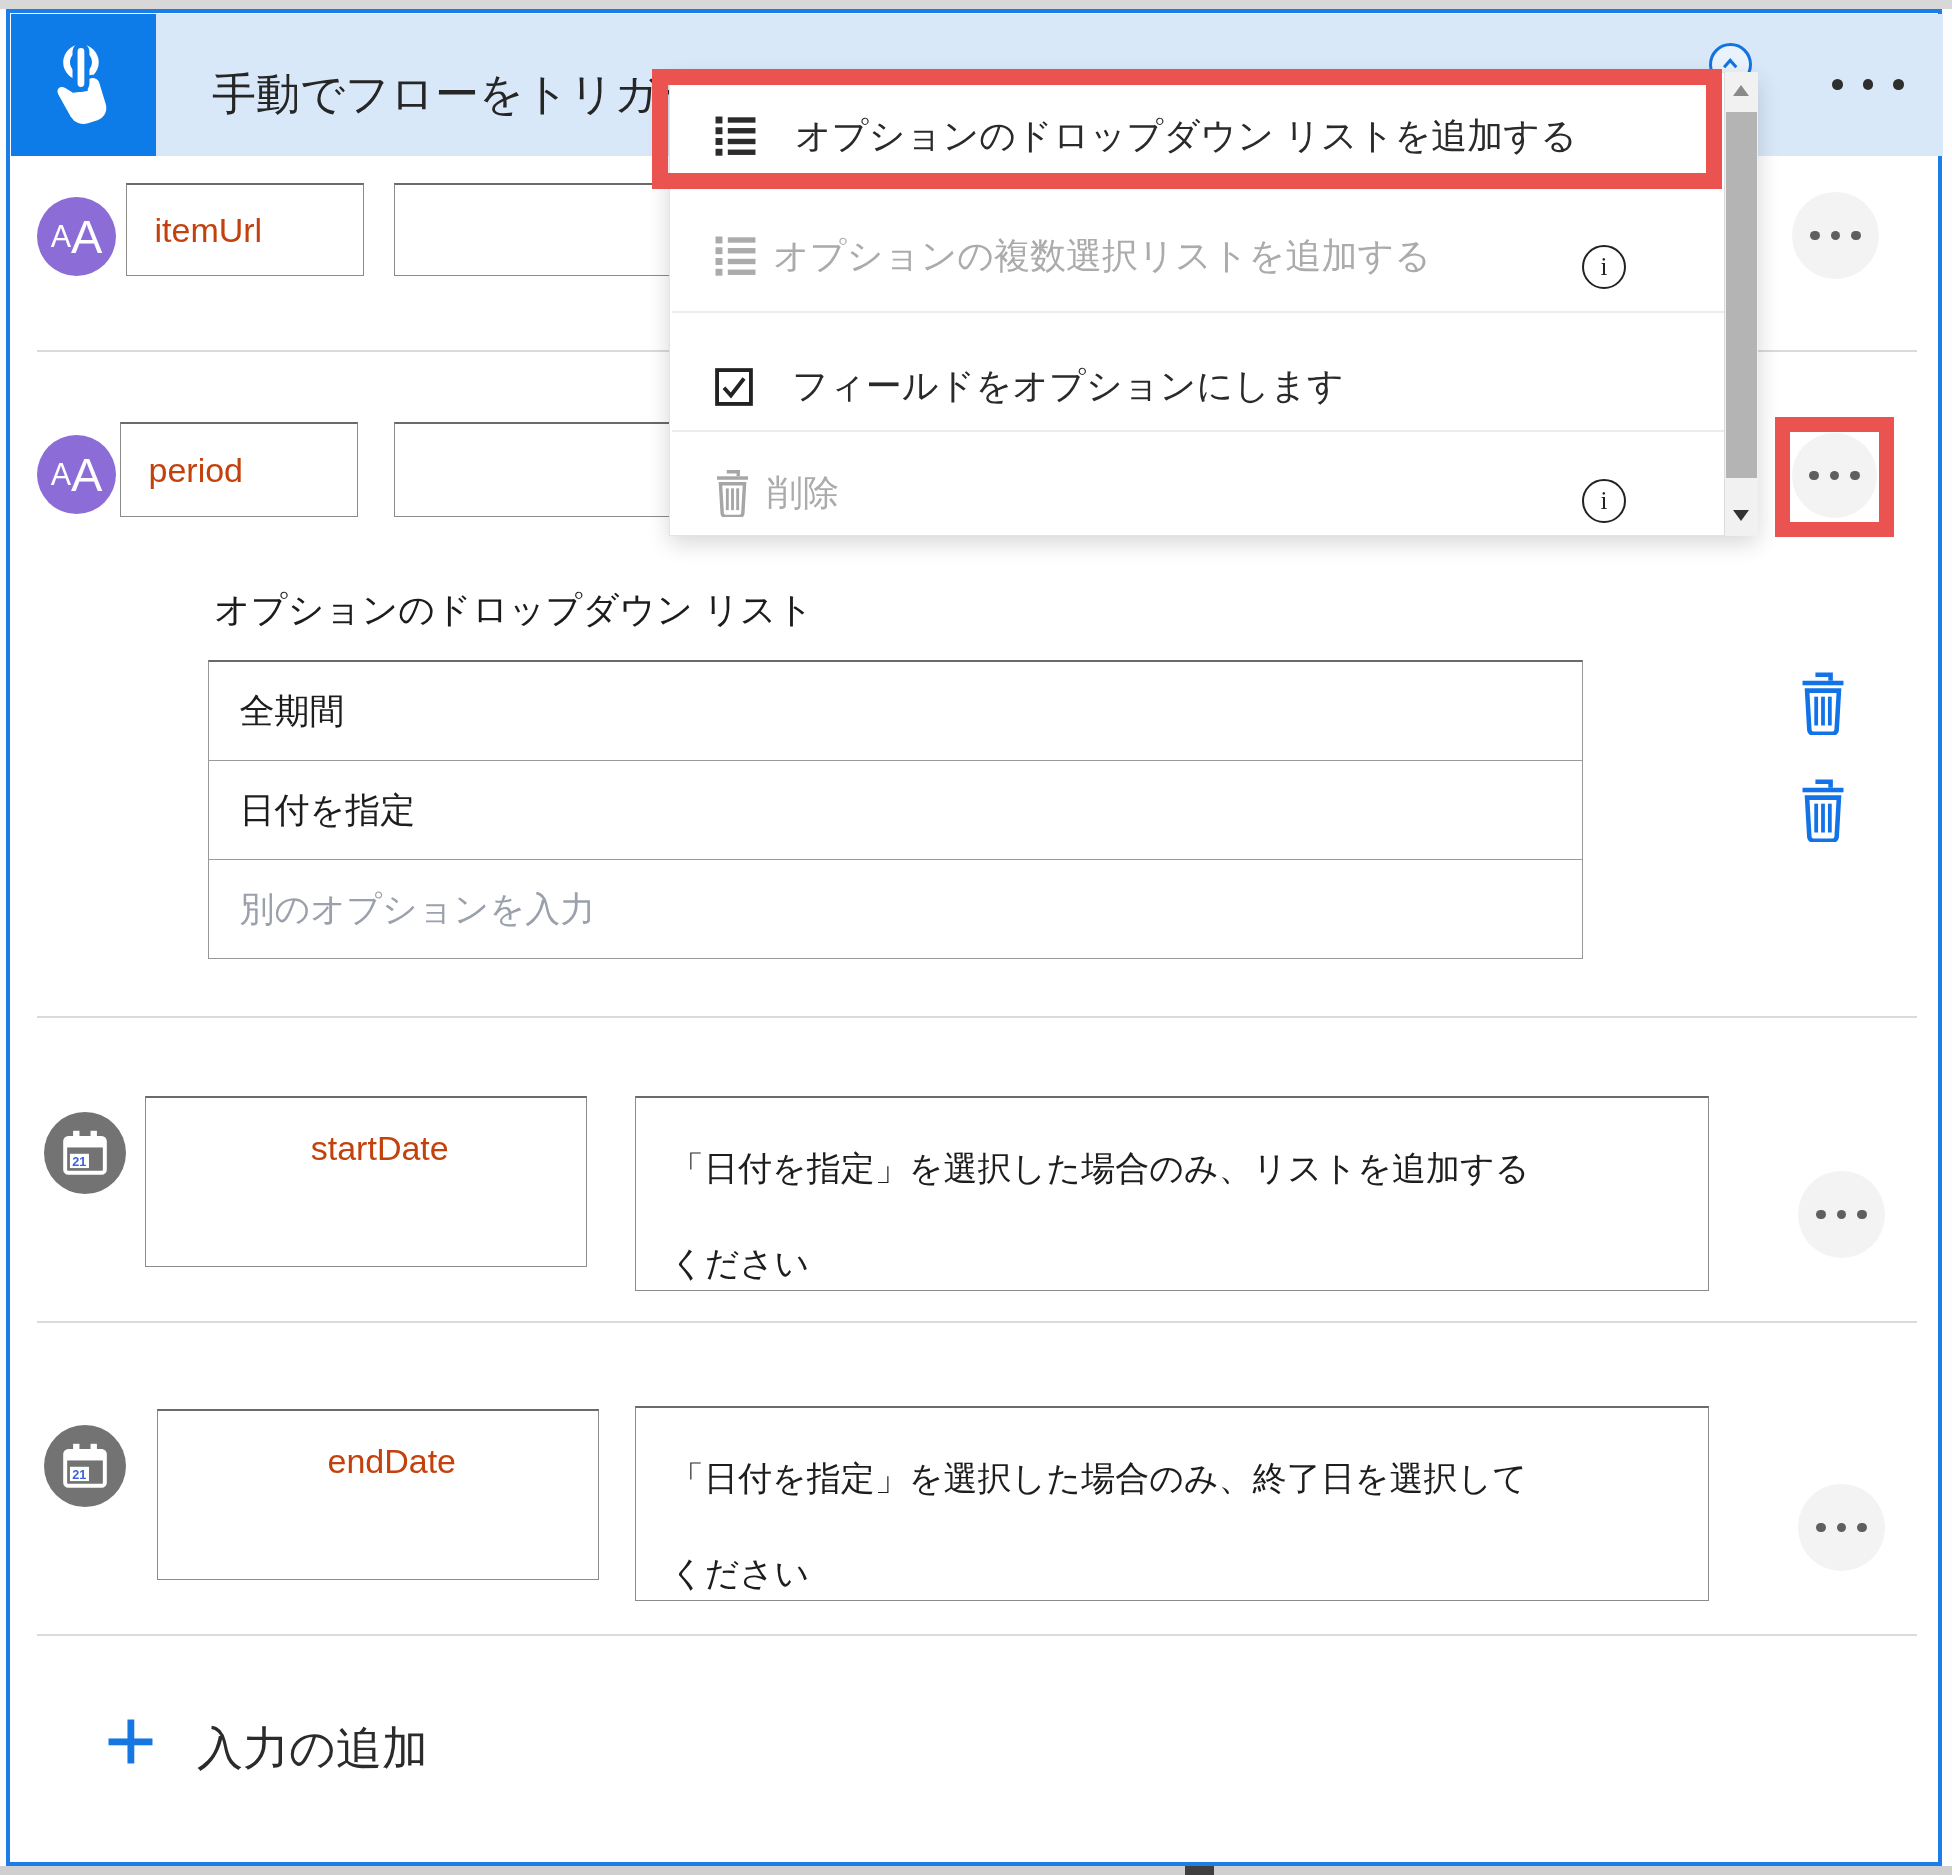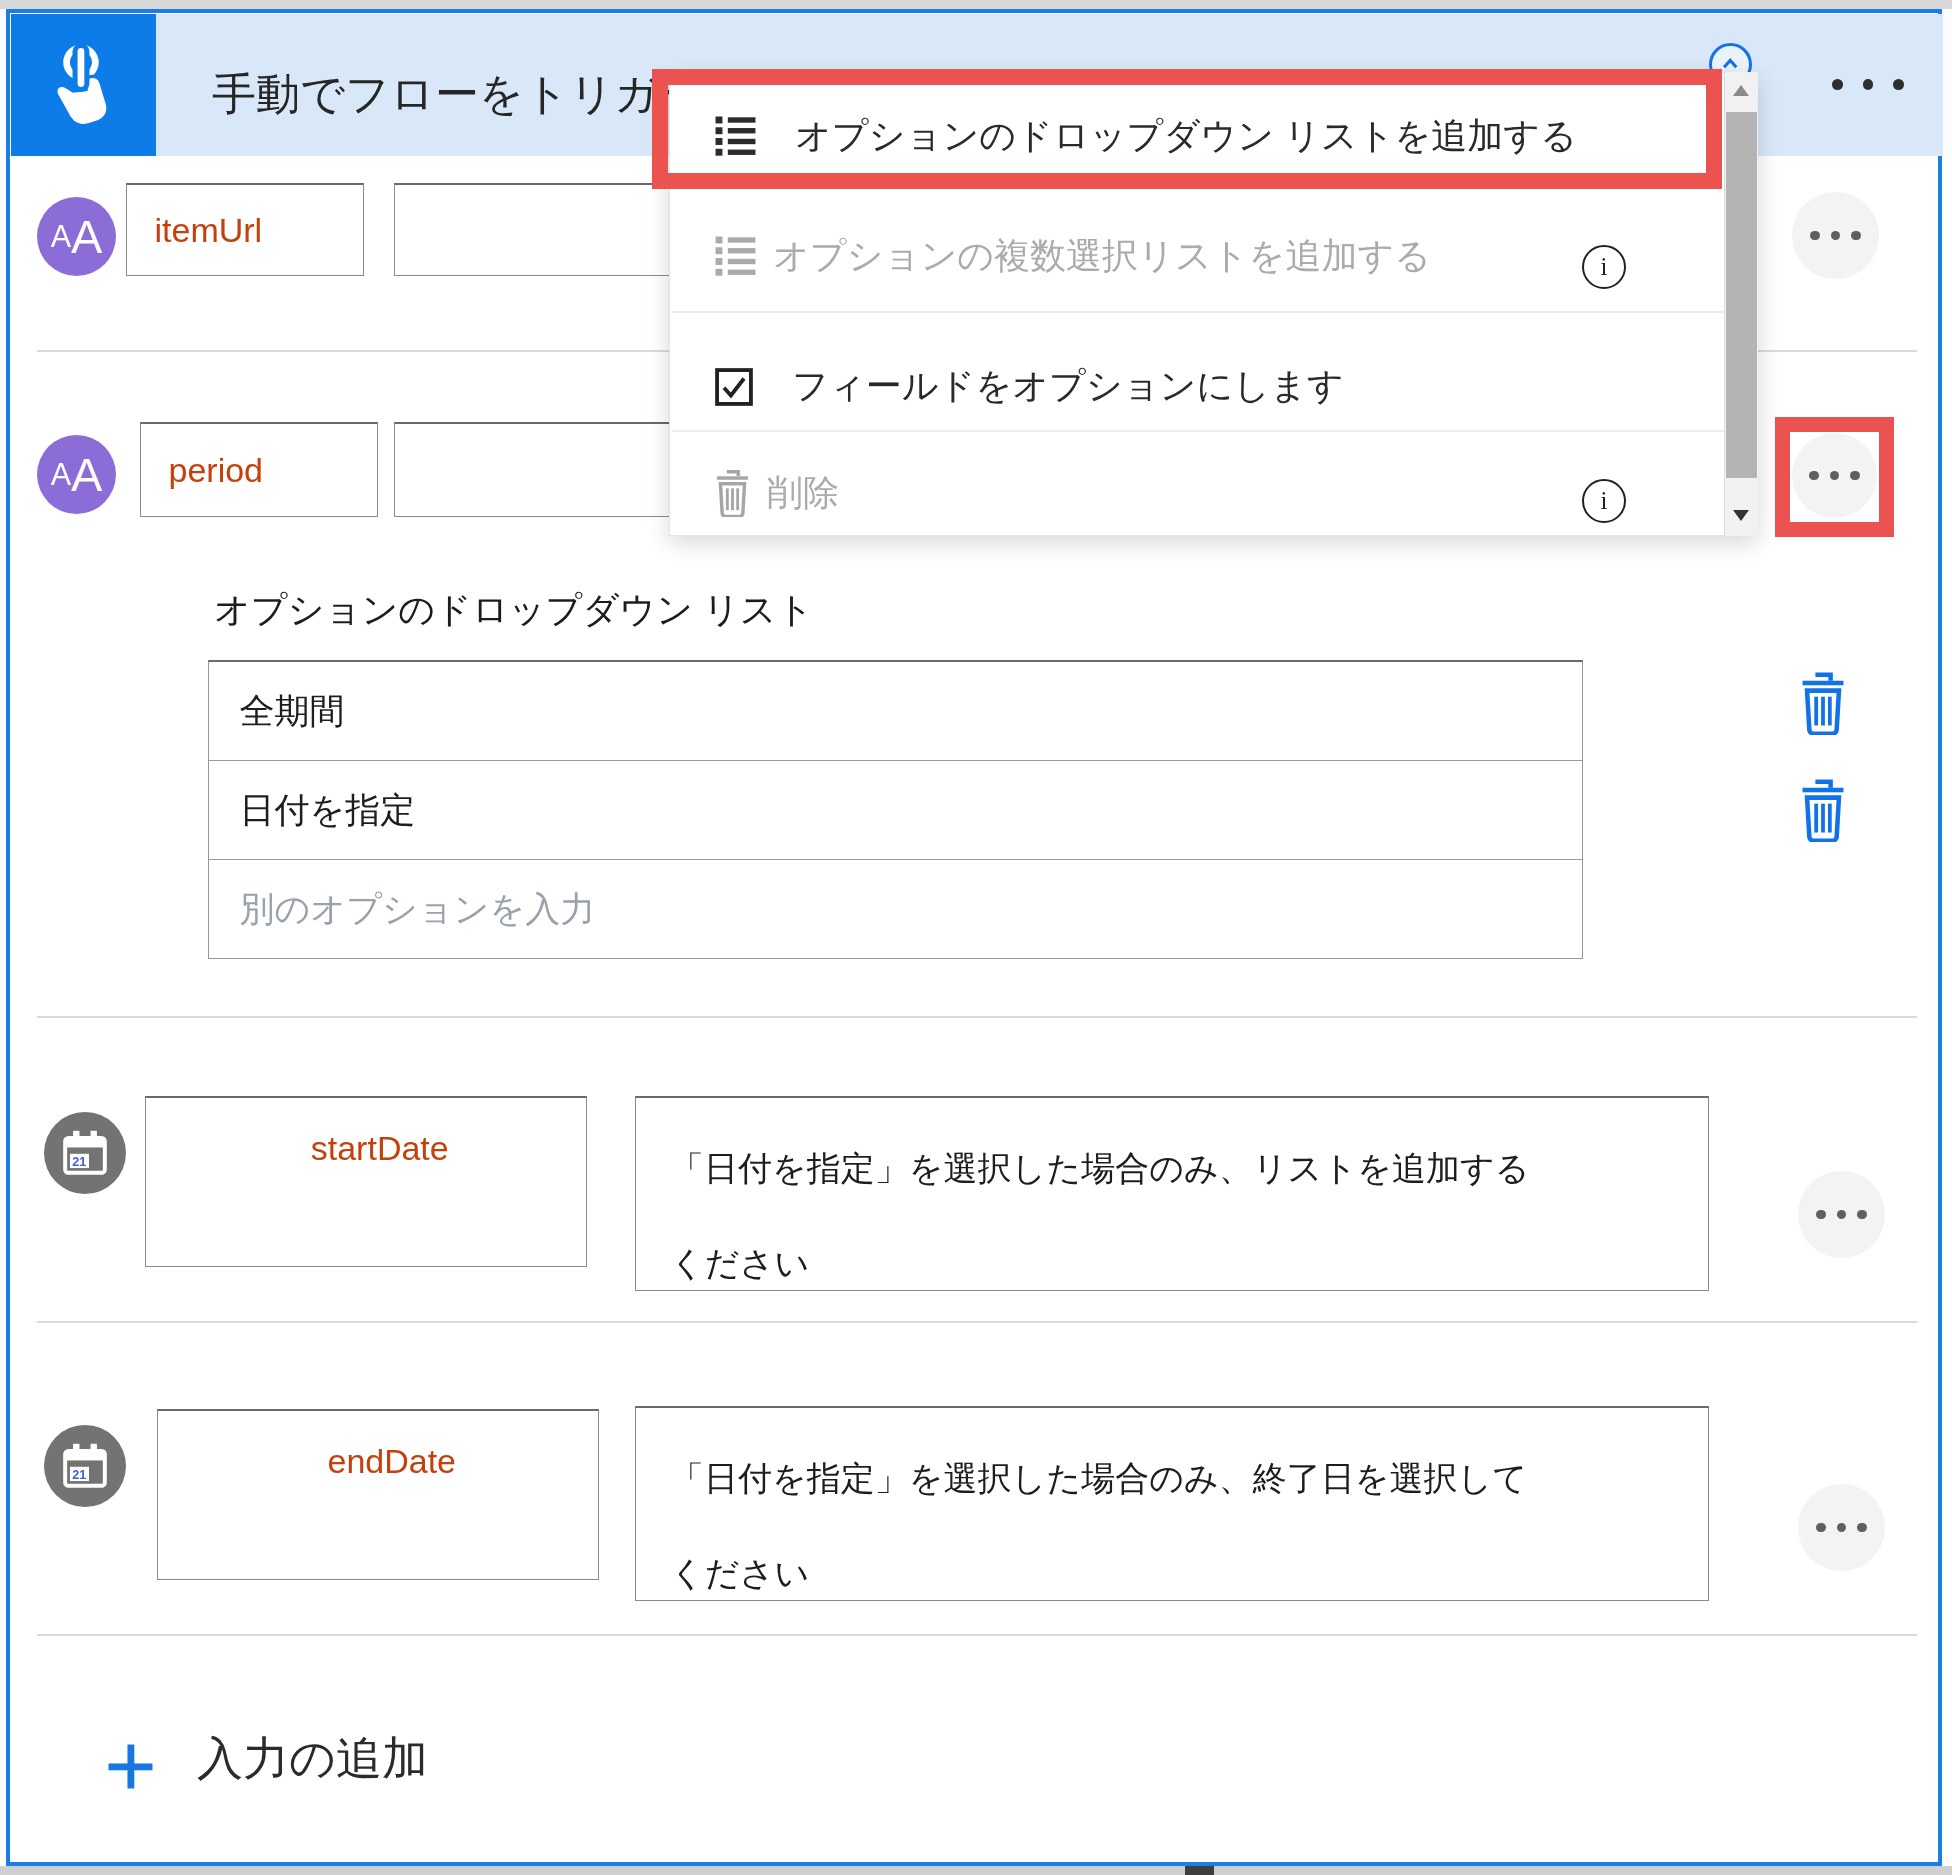--- a/index.html
+++ b/index.html
@@ -62,21 +62,21 @@
   .sb-up{left:1733px;top:85px;width:0;height:0;border-left:8.4px solid transparent;border-right:8.4px solid transparent;
          border-bottom:11.4px solid #8a8a8a;z-index:12;}
   .sb-down{left:1733px;top:510px;width:0;height:0;border-left:8.4px solid transparent;border-right:8.4px solid transparent;
          border-top:11.4px solid #333;z-index:12;}
 
   
   .red-box1{left:652px;top:69px;width:1070px;height:120px;border:16px solid #ea5350;z-index:13;background:transparent;}
   .red-box2{left:1775px;top:417px;width:119px;height:120px;border:15.3px solid #ea5350;z-index:13;background:transparent;}
 
   
-  .add-input{left:107px;top:1718px;display:flex;align-items:flex-end;gap:43px;cursor:pointer;margin-top:10px;}
+  .add-input{left:107px;top:1718px;display:flex;align-items:flex-start;gap:43px;cursor:pointer;}
   .add-label{font-size:46px;color:#2b2b2b;}
 </style>
 </head>
 <body>
 
 <div class="screen">
 
   <div class="abs top-strip"></div>
 
   <div class="abs card"></div>
@@ -115,21 +115,21 @@
     <i></i>
       <i></i>
       <i></i>
   </div>
   <div class="abs divider" style="left:37px;top:350px;width:1880px;"></div>
 
   <div class="abs type-circle purple" style="left:37px;top:435px;">
     <span class="aa-small">A</span>
       <span class="aa-big">A</span>
   </div>
-  <div class="abs inputbox row-center" style="left:140px;top:422px;width:238px;height:95px;">
+  <div class="abs inputbox row-center" style="left:120px;top:422px;width:238px;height:95px;">
     <span class="name-val">period</span>
   </div>
   <div class="abs inputbox" style="left:394px;top:422px;width:687px;height:95px;"></div>
   <div class="abs dots-btn" style="left:1792px;top:433px;width:85px;height:85px;">
     <i></i>
       <i></i>
       <i></i>
   </div>
 
   <div class="abs opt-label">オプションのドロップダウン リスト</div>

